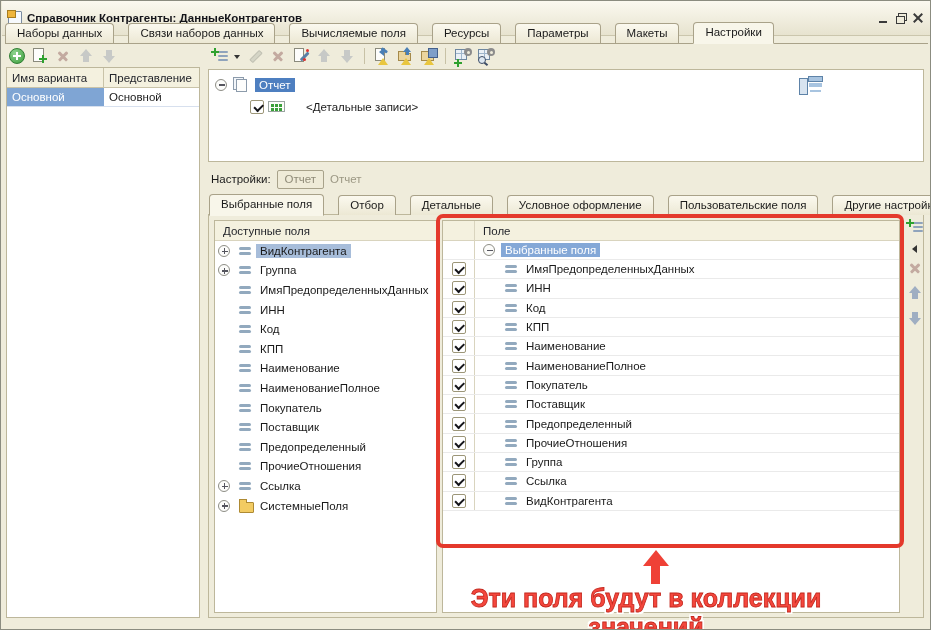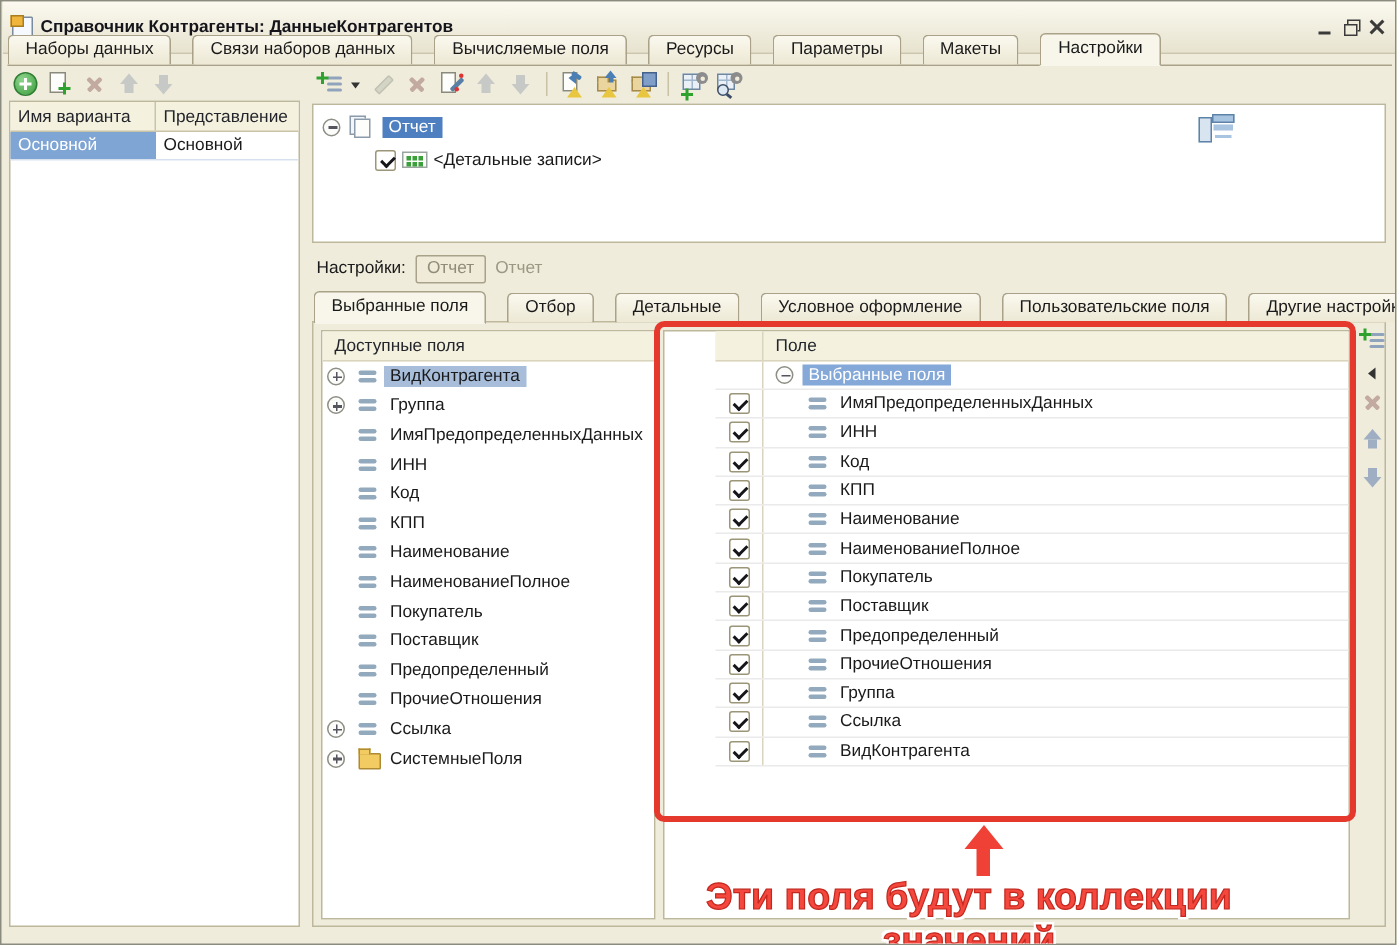--- a/index.html
+++ b/index.html
@@ -138,21 +138,21 @@
   .avpanel { left:213px; top:219px; width:223px; height:393px; }
   .avrow { display:flex; align-items:center; height:19.6px; padding-left:3px; }
   .ficon { position:relative; width:13px; height:10px; flex:none; margin-left:9px; }
   .ficon::before { content:""; position:absolute; left:0; top:1px; width:12px; height:3px; background:#92A9BE; border-radius:1.5px; box-shadow:0 5px 0 #92A9BE; }
   .ficon.folder::before { content:""; position:absolute; left:0; top:1px; width:13px; height:9px; background:#F2CB62; border:1px solid #AE8A33; border-radius:1px; box-shadow:none; }
   .ficon.folder::after { content:""; position:absolute; left:0; top:-2px; width:6px; height:3px; background:#F2CB62; border:1px solid #AE8A33; border-bottom:none; }
   .flabel { margin-left:8px; white-space:nowrap; }
   .flabel.sel { background:#A7BDDA; padding:1px 4px; margin-left:4px; }
 
   
-  .selpanel { left:441px; top:219px; width:458px; height:393px;padding-left:34px; }
+  .selpanel { left:441px; top:219px; width:458px; height:393px; }
   .shead { display:flex; height:20px; background:#F4F1DF; border-bottom:1px solid #D9D4BE; }
   .cbcol { width:32px; border-right:1px solid #D9D4BE; flex:none; display:flex; align-items:center; justify-content:center; }
   .sheadlabel { display:flex; align-items:center; padding-left:8px; color:#23252B; }
   .grouprow { display:flex; align-items:center; height:19px; border-bottom:1px solid #EAEAEA; }
   .grouprow .cbcol { height:100%; }
   .grouprow .expander { margin-left:8px; }
   .grouprow .glabel { margin-left:6px; }
   .selrow { display:flex; align-items:center; height:19.3px; border-bottom:1px solid #EAEAEA; }
   .selrow .cbcol { height:100%; }
   .selrow .ficon { margin-left:30px; }
@@ -245,21 +245,21 @@
 
   <div class="panel treebox">
     <div class="trow" style="left:6px; top:6px;">
       <span class="expander show"></span>
       <span class="docicon" style="margin-left:6px;"></span>
       <span class="sel-strong" style="margin-left:6px;">Отчет</span>
     </div>
     <div class="trow" style="left:41px; top:28px;">
       <span class="checkbox checked"></span>
       <span class="detrec" style="margin-left:4px;"></span>
-      <span style="margin-left:4px;">&lt;Детальные записи&gt;</span>
+      <span style="margin-left:21px;">&lt;Детальные записи&gt;</span>
     </div>
     <span class="structicon"></span>
   </div>
 
   <div class="setrow">
     <span>Настройки:</span>
     <span class="repbtn">Отчет</span>
     <span class="crumb">Отчет</span>
   </div>
 

